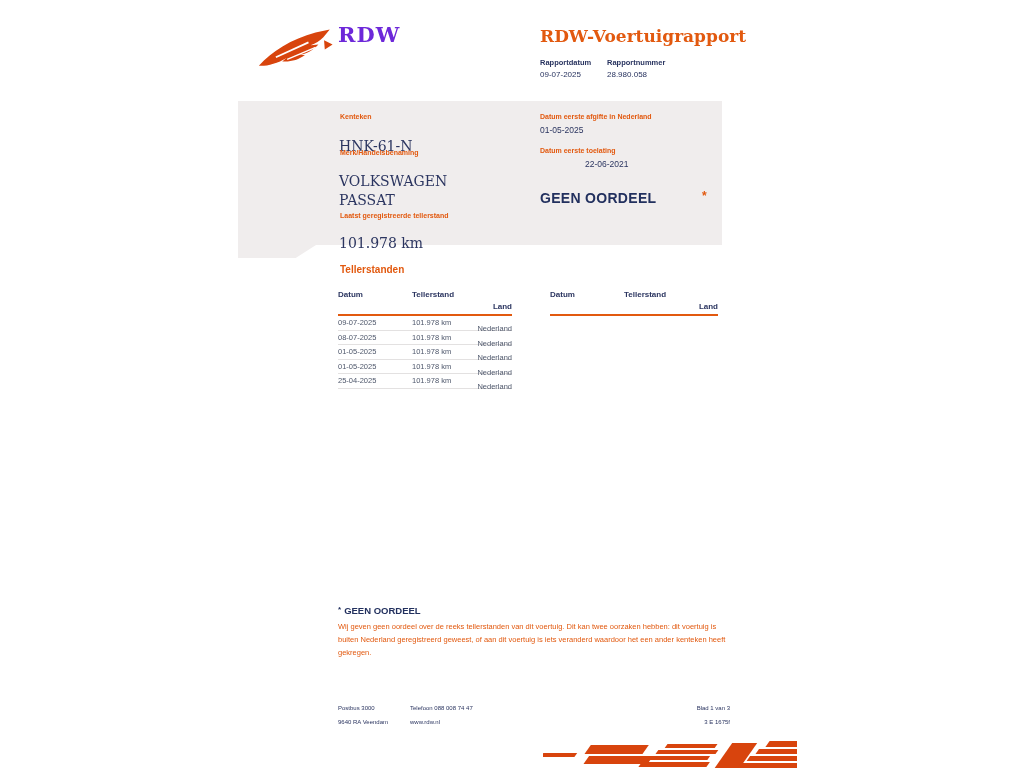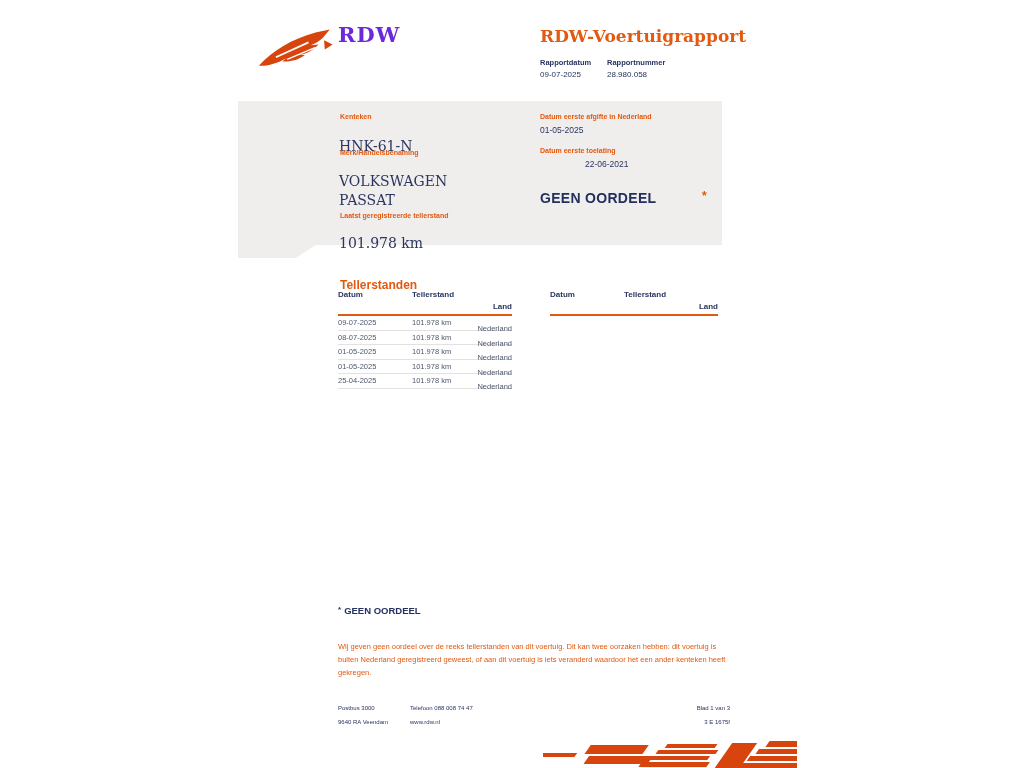--- a/index.html
+++ b/index.html
@@ -35,36 +35,36 @@
   #f-teller         { left: 339px; top: 223px; }
   #f-afgifte-label  { left: 540px; top: 113px; }
   #f-afgifte        { left: 540px; top: 125px; }
   #f-toelating-label{ left: 540px; top: 147px; }
   #f-toelating      { left: 540px; top: 159px; margin-left: 45px; }
   #verdict          { left: 540px; top: 190px; font-size: 14px; font-weight: bold;
                       color: #22305e; letter-spacing: .3px; }
   #verdict-star     { left: 702px; top: 189px; font-size: 12px; color: #e2590f; font-weight: bold; }
 
   
-  #tables-heading { left: 340px; top: 278px; font-size: 12px; font-weight: bold; color: #e2590f; }
+  #tables-heading { left: 340px; top: 264px; font-size: 10px; font-weight: bold; color: #e2590f; }
   .tbl { display: flex; flex-direction: column; }
   #tbl-left  { left: 338px; top: 290px; width: 174px; }
   #tbl-right { left: 550px; top: 290px; width: 168px; }
   .tbl-head { display: flex; border-bottom: 2px solid #e2590f; padding-bottom: 3px; }
   .tbl-head span { font-size: 8px; font-weight: bold; color: #2b3560; }
   .tbl-row { display: flex; align-items: center; height: 14.5px; border-bottom: 1px solid #e3e1e1; }
   .tbl-row span { font-size: 7.5px; color: #4e576b; }
   .c1 { width: 74px; text-align: left; }
   .c2 { width: 64px; text-align: left; }
   .c3 { flex: 1; text-align: right; margin-top: 12px; }
 
   
   #footnote-title-row { left: 338px; top: 605px; font-size: 9.5px; font-weight: bold; color: #22305e; text-align: center; }
   #footnote-star { font-size: 8px; vertical-align: 2px; margin-right: 3px; }
-  #footnote-body { left: 338px; top: 640px; width: 392px; font-size: 7.5px; line-height: 13px;
+  #footnote-body { left: 338px; top: 620px; width: 392px; font-size: 7.5px; line-height: 13px;
     color: #e2590f; }
 
   
   .foot { font-size: 6px; color: #2b3560; line-height: 14px; }
   #foot-address { left: 338px; top: 701px; }
   #foot-contact { left: 410px; top: 701px; }
   #foot-page { left: 600px; top: 701px; width: 130px; text-align: right; }
 
   
   #footer-graphic { left: 543px; top: 739px; width: 254px; height: 29px; overflow: hidden; }

